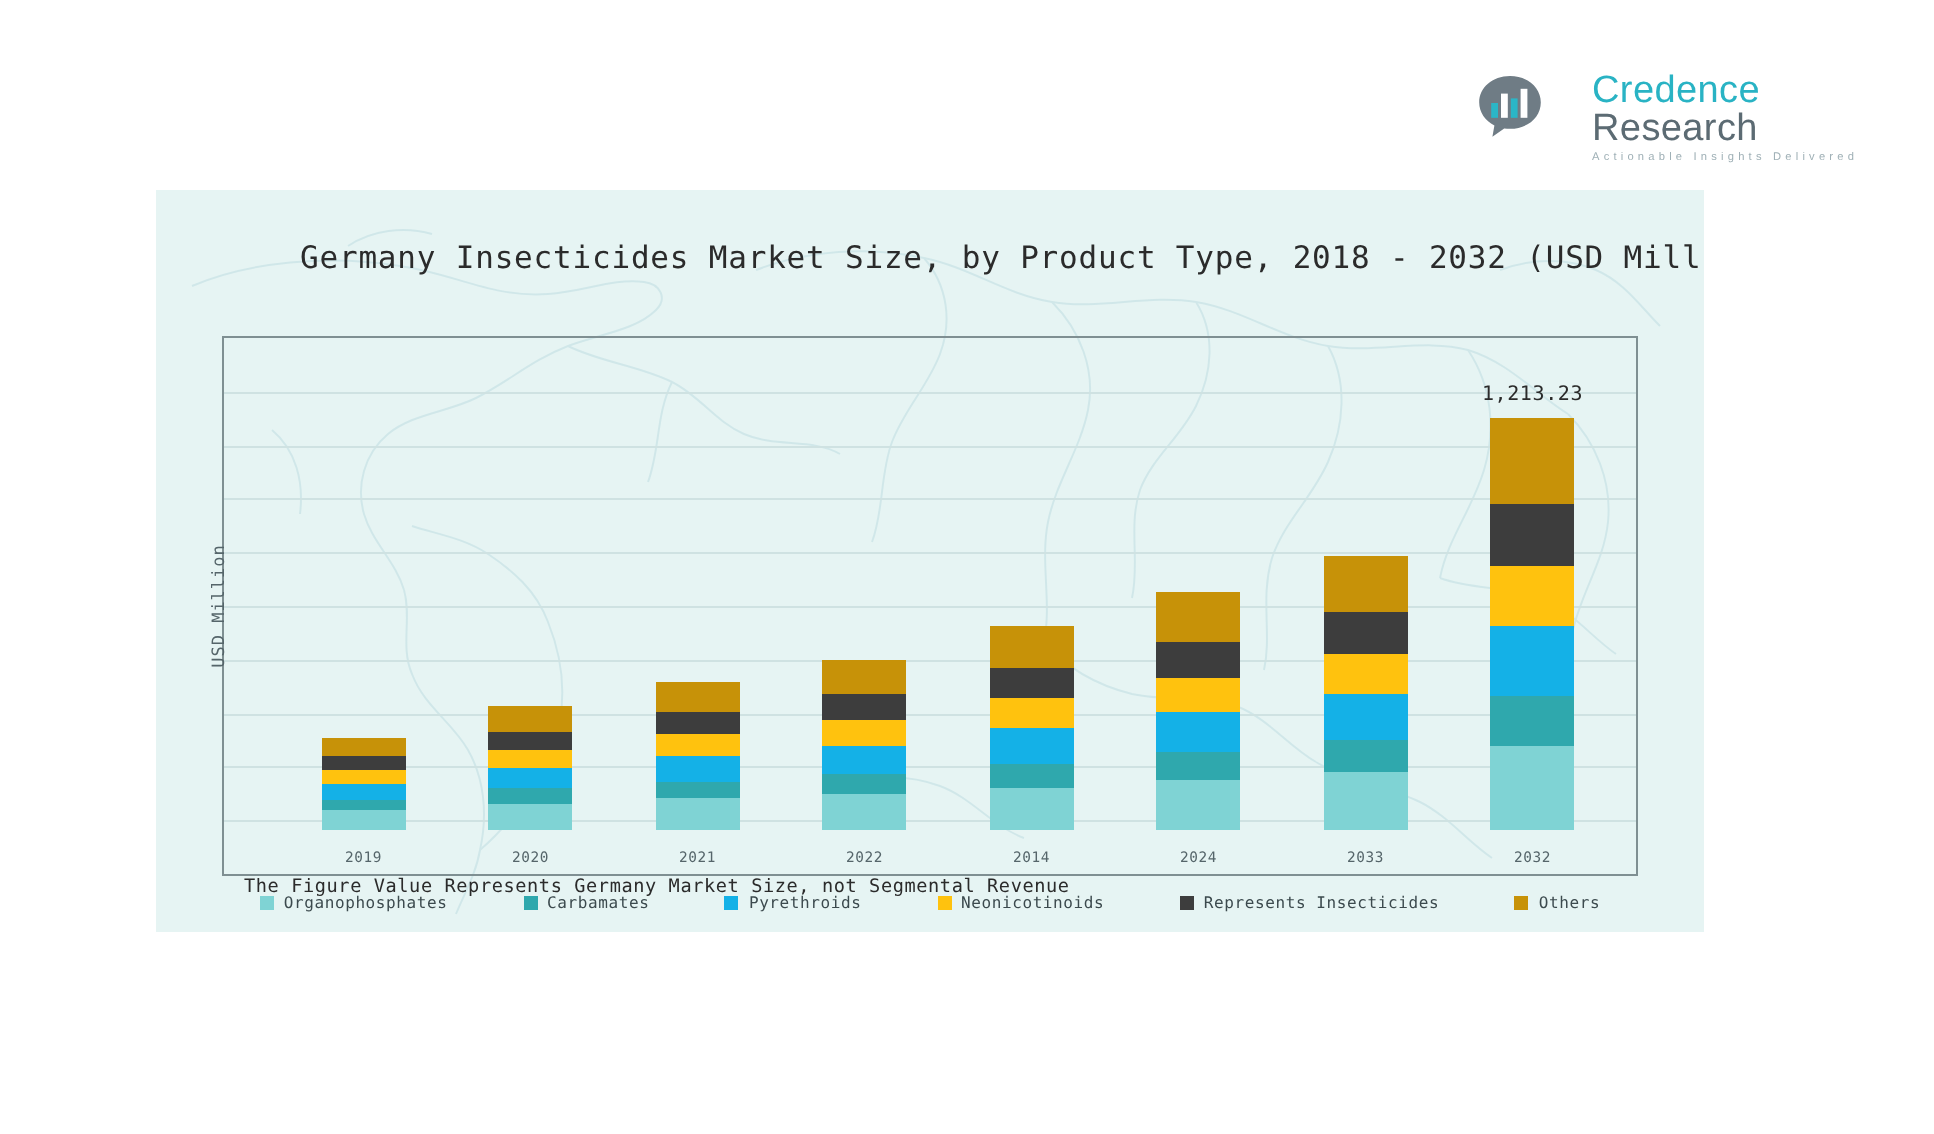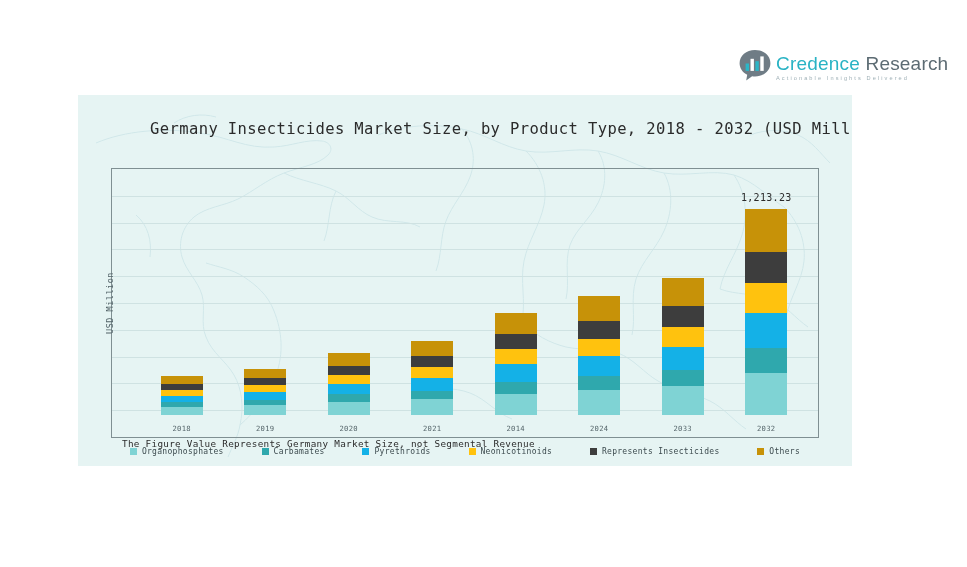--- a/index.html
+++ b/index.html
@@ -4,21 +4,21 @@
 <style>
   html,body{margin:0;padding:0;}
   body{
     width:967px;height:567px;background:#ffffff;overflow:hidden;
     font-family:"DejaVu Sans Mono","Liberation Mono",monospace;
     -webkit-font-smoothing:antialiased;
   }
   .root{position:relative;width:967px;height:567px;}
 
   
-  .brand{position:absolute;left:738px;top:48px;display:flex;align-items:flex-end;gap:4px;}
+  .brand{position:absolute;left:738px;top:36px;display:flex;align-items:flex-start;gap:24px;}
   .brand-mark{width:34px;height:34px;position:relative;flex:none;}
   .brand-text{display:flex;flex-direction:column;line-height:1;}
   .brand-title{font-family:"Liberation Sans",sans-serif;font-size:19px;color:#5c6b73;letter-spacing:.2px;}
   .brand-title b{color:#29b3c4;font-weight:400;}
   .brand-sub{font-family:"Liberation Sans",sans-serif;font-size:5.6px;color:#9fb0b6;letter-spacing:2.1px;margin-top:3px;}
 
   
   .panel{
     position:absolute;left:78px;top:95px;width:774px;height:371px;
     background:#e6f4f3;overflow:hidden;
@@ -130,31 +130,20 @@
           <div class="gridline" style="top: 50%;"></div>
           <div class="gridline" style="top: 60%;"></div>
           <div class="gridline" style="top: 70%;"></div>
           <div class="gridline" style="top: 80%;"></div>
           <div class="gridline" style="top: 90%;"></div>
         </div>
       <div class="ylabel">USD Million</div>
       <div class="plot-inner">
         <div class="bars">
             <div class="barcol">
-              <div class="bar" style="height: 16.2857%;">
-                <div class="seg" style="background: rgb(127, 211, 212); height: 21.2719%;"></div>
-                <div class="seg" style="background: rgb(47, 168, 173); height: 11.8421%;"></div>
-                <div class="seg" style="background: rgb(20, 177, 231); height: 16.886%;"></div>
-                <div class="seg" style="background: rgb(255, 194, 14); height: 14.4737%;"></div>
-                <div class="seg" style="background: rgb(61, 61, 61); height: 14.9123%;"></div>
-                <div class="seg" style="background: rgb(199, 146, 8); height: 20.614%;"></div>
-              </div>
-              <div class="xtick">2018</div>
-            </div>
-            <div class="barcol">
               <div class="bar" style="height: 19.4643%;">
                 <div class="seg" style="background: rgb(127, 211, 212); height: 21.2844%;"></div>
                 <div class="seg" style="background: rgb(47, 168, 173); height: 11.9266%;"></div>
                 <div class="seg" style="background: rgb(20, 177, 231); height: 16.8807%;"></div>
                 <div class="seg" style="background: rgb(255, 194, 14); height: 14.4954%;"></div>
                 <div class="seg" style="background: rgb(61, 61, 61); height: 14.8624%;"></div>
                 <div class="seg" style="background: rgb(199, 146, 8); height: 20.5505%;"></div>
               </div>
               <div class="xtick">2019</div>
             </div>
@@ -174,20 +163,31 @@
                 <div class="seg" style="background: rgb(127, 211, 212); height: 21.1009%;"></div>
                 <div class="seg" style="background: rgb(47, 168, 173); height: 11.9266%;"></div>
                 <div class="seg" style="background: rgb(20, 177, 231); height: 16.9725%;"></div>
                 <div class="seg" style="background: rgb(255, 194, 14); height: 14.4495%;"></div>
                 <div class="seg" style="background: rgb(61, 61, 61); height: 14.9083%;"></div>
                 <div class="seg" style="background: rgb(199, 146, 8); height: 20.6422%;"></div>
               </div>
               <div class="xtick">2021</div>
             </div>
             <div class="barcol">
+              <div class="bar" style="height: 35.7857%;">
+                <div class="seg" style="background: rgb(127, 211, 212); height: 20.9581%;"></div>
+                <div class="seg" style="background: rgb(47, 168, 173); height: 11.976%;"></div>
+                <div class="seg" style="background: rgb(20, 177, 231); height: 16.9661%;"></div>
+                <div class="seg" style="background: rgb(255, 194, 14); height: 14.5709%;"></div>
+                <div class="seg" style="background: rgb(61, 61, 61); height: 14.9701%;"></div>
+                <div class="seg" style="background: rgb(199, 146, 8); height: 20.5589%;"></div>
+              </div>
+              <div class="xtick">2022</div>
+            </div>
+            <div class="barcol">
               <div class="bar" style="height: 42.8571%;">
                 <div class="seg" style="background: rgb(127, 211, 212); height: 20.8333%;"></div>
                 <div class="seg" style="background: rgb(47, 168, 173); height: 12%;"></div>
                 <div class="seg" style="background: rgb(20, 177, 231); height: 17%;"></div>
                 <div class="seg" style="background: rgb(255, 194, 14); height: 14.5%;"></div>
                 <div class="seg" style="background: rgb(61, 61, 61); height: 15%;"></div>
                 <div class="seg" style="background: rgb(199, 146, 8); height: 20.6667%;"></div>
               </div>
               <div class="xtick">2014</div>
             </div>

